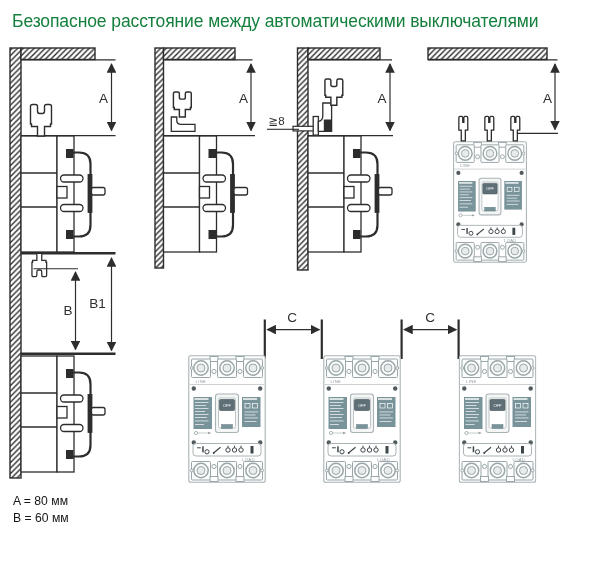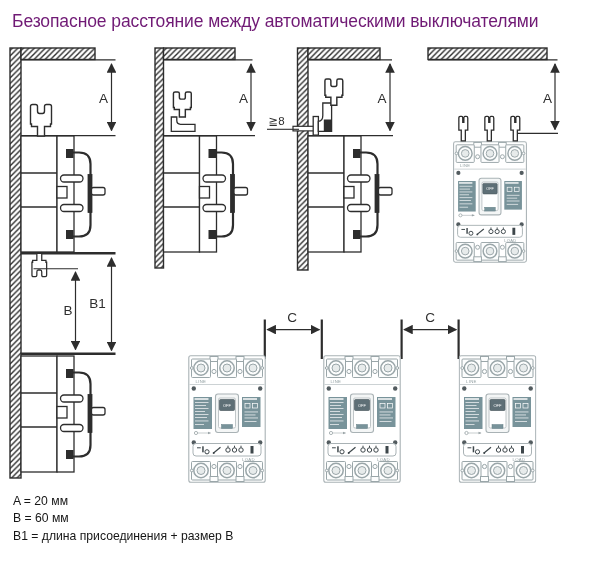--- a/index.html
+++ b/index.html
@@ -1,17 +1,17 @@
 <!DOCTYPE html>
 <html><head>
 <meta charset="utf-8">
 <style>
   html,body{margin:0;padding:0;background:#fff}
   body{width:600px;height:571px;position:relative;font-family:"Liberation Sans","DejaVu Sans",sans-serif;overflow:hidden}
-  .title{position:absolute;left:12px;top:11px;margin:0;font-size:17.5px;font-weight:400;color:#701a75;letter-spacing:-.1px;white-space:nowrap}
+  .title{position:absolute;left:12px;top:11px;margin:0;font-size:17.5px;font-weight:400;color:#15803d;letter-spacing:-.1px;white-space:nowrap}
   svg.diagram{position:absolute;left:0;top:0}
   .legend{position:absolute;left:13px;top:493px;font-size:12.2px;color:#161616;line-height:17.3px}
   .dim-label{font-family:"Liberation Sans","DejaVu Sans",sans-serif;font-size:13.5px;fill:#2f2f2f}
   .dim-small{font-family:"Liberation Sans","DejaVu Sans",sans-serif;font-size:11.5px;fill:#2f2f2f}
   .tinytxt{font-family:"Liberation Sans","DejaVu Sans",sans-serif;fill:#93a0a3}
 </style>
 </head>
 <body>
 
 <h1 class="title">Безопасное расстояние между автоматическими выключателями</h1>
@@ -242,16 +242,15 @@
       <line x1="404.1" y1="329.6" x2="456.2" y2="329.6" stroke="#2d2d2d" stroke-width="1.2" marker-start="url(#arrow)" marker-end="url(#arrow)"></line>
       <text class="dim-label" x="430" y="322" text-anchor="middle">C</text>
     </g>
     <use href="#fb" x="188" y="355" width="78" height="128"></use>
     <use href="#fb" x="323" y="355" width="78" height="128"></use>
     <use href="#fb" x="458.5" y="355" width="78" height="128"></use>
   </g>
 </svg>
 
 <div class="legend">
-  <div>A = 20 мм</div>
+  <div>A = 80 мм</div>
   <div>B = 60 мм</div>
-  <div>B1 = длина присоединения + размер B</div>
 </div>
 
 </body></html>

